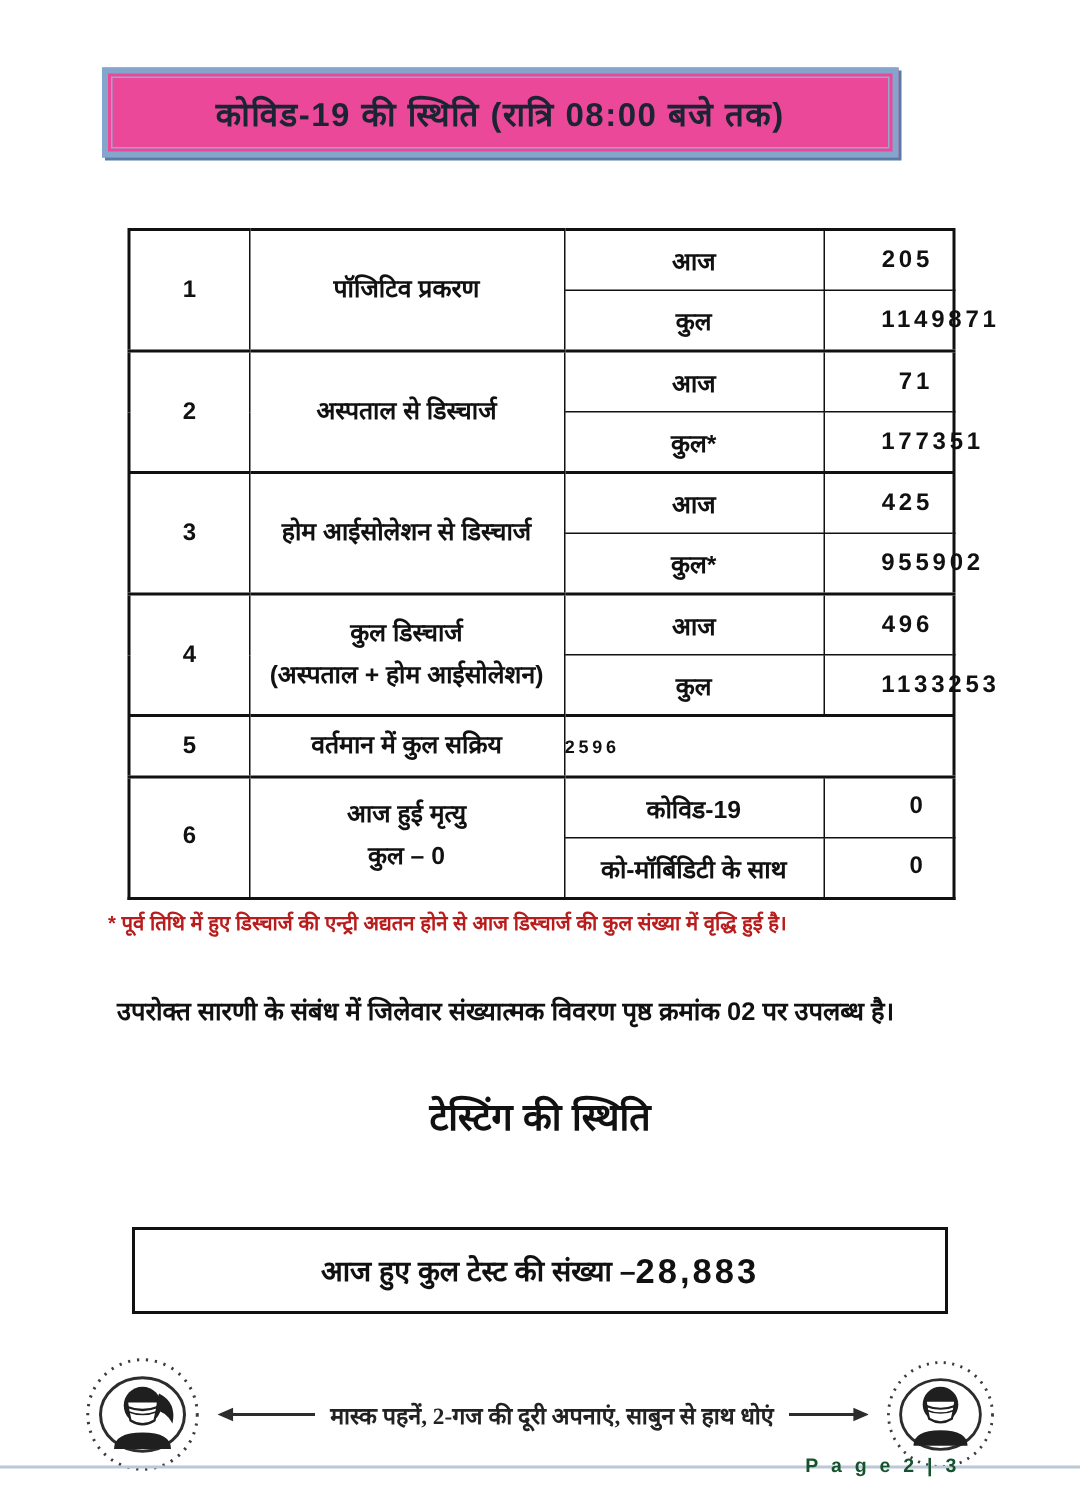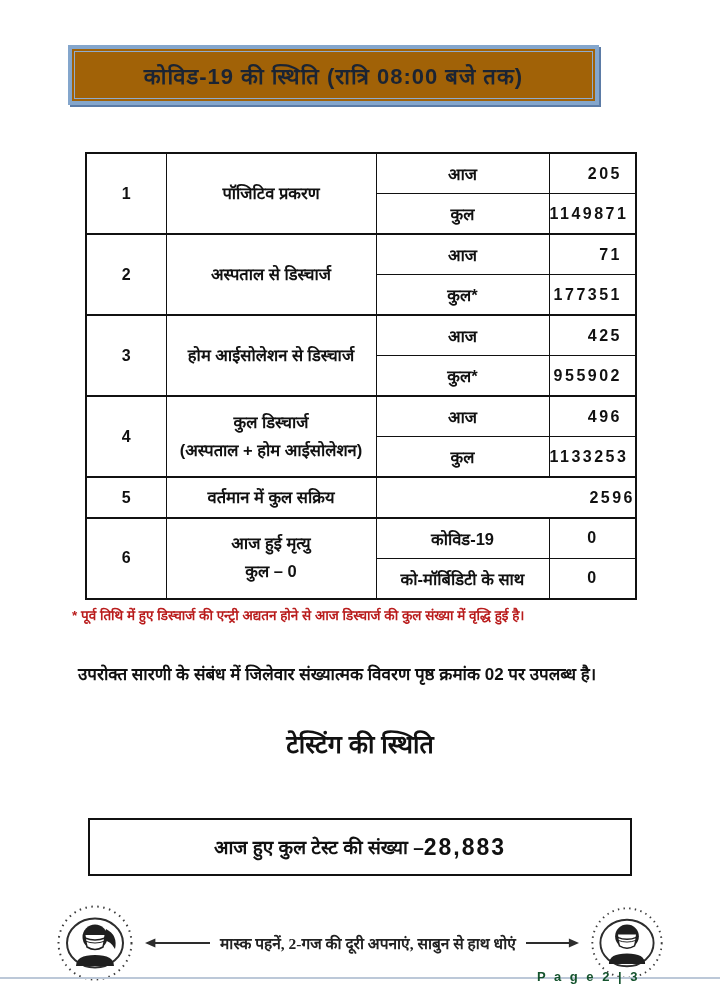--- a/index.html
+++ b/index.html
@@ -9,21 +9,21 @@
     width:720px; height:998px; position:relative; overflow:hidden;
     color:#111;
   }
   .page { position:absolute; inset:0; background:#ffffff; }
 
   
   .title-box {
     position:absolute; left:68px; top:45px; width:531px; height:60px;
     border:4px solid #84a6cc;
     box-shadow: 2px 2px 0 #5b7ba6;
-    background:#a16207;
+    background:#ec4899;
   }
   .title-inner {
     position:absolute; inset:2px; border:1px solid #8fabcd;
     display:flex; align-items:center; justify-content:center;
   }
   .title-inner h1 {
     font-size:22px; font-weight:bold; color:#1b2433; letter-spacing:1px;
   }
 
   
@@ -38,23 +38,24 @@
   }
   .covid-table tr { height:40px; }
   .covid-table tr.group td { border-top:2.5px solid #111; }
   td.sn   { text-align:center; font-size:16px; }
   td.lbl  { text-align:center; line-height:1.45; }
   td.key  { text-align:center; }
   td.val  {
     text-align:right; padding-right:13px;
     font-size:16px; letter-spacing:2.5px;
     font-family:"Liberation Sans","DejaVu Sans",sans-serif;
+    padding-left:38px;
   }
   td.val.center { text-align:center; padding-right:0; letter-spacing:1px; }
-  td.merged { text-align:right; font-size:16px; letter-spacing:2.5px; }
+  td.merged { text-align:left; font-size:12px; letter-spacing:2.5px; }
   .lbl .l2 { margin-top:4px; }
 
   
   .footnote {
     position:absolute; left:72px; top:606px; width:566px;
     font-size:13.5px; font-weight:bold; color:#b91c1c;
   }
   .district-note {
     position:absolute; left:78px; top:662px; width:566px;
     font-size:17px; font-weight:bold; color:#111; line-height:1.5;

